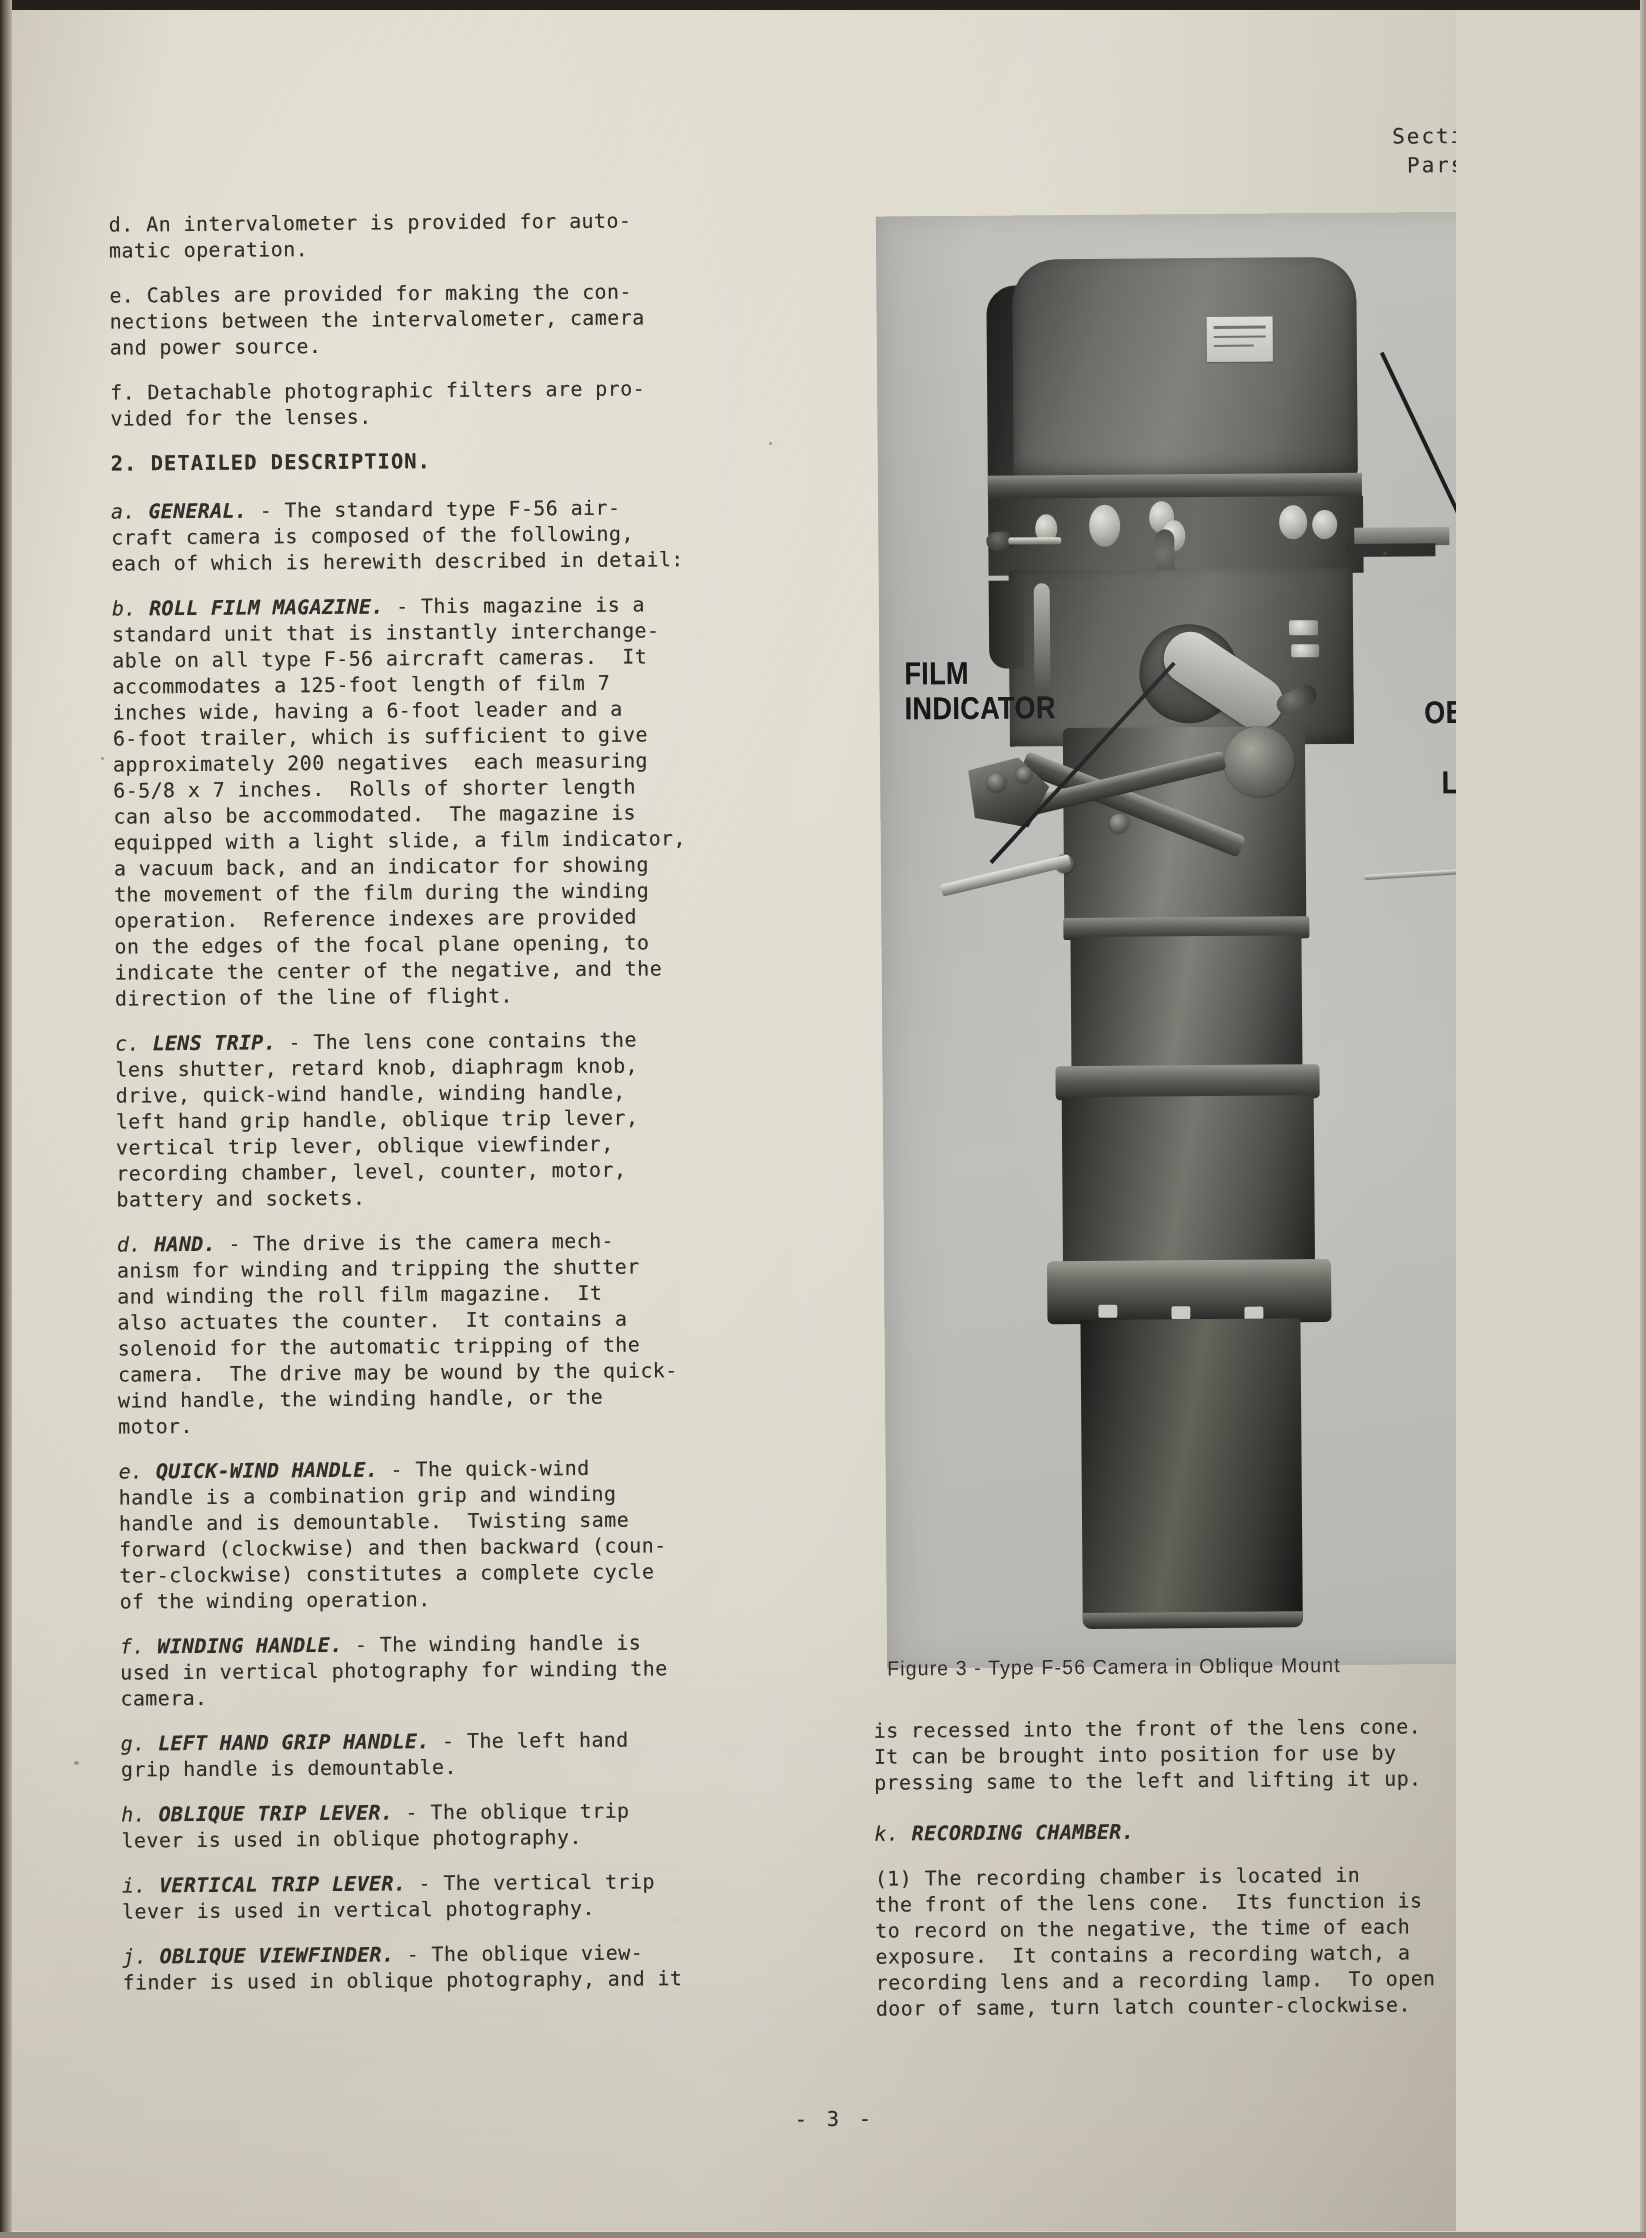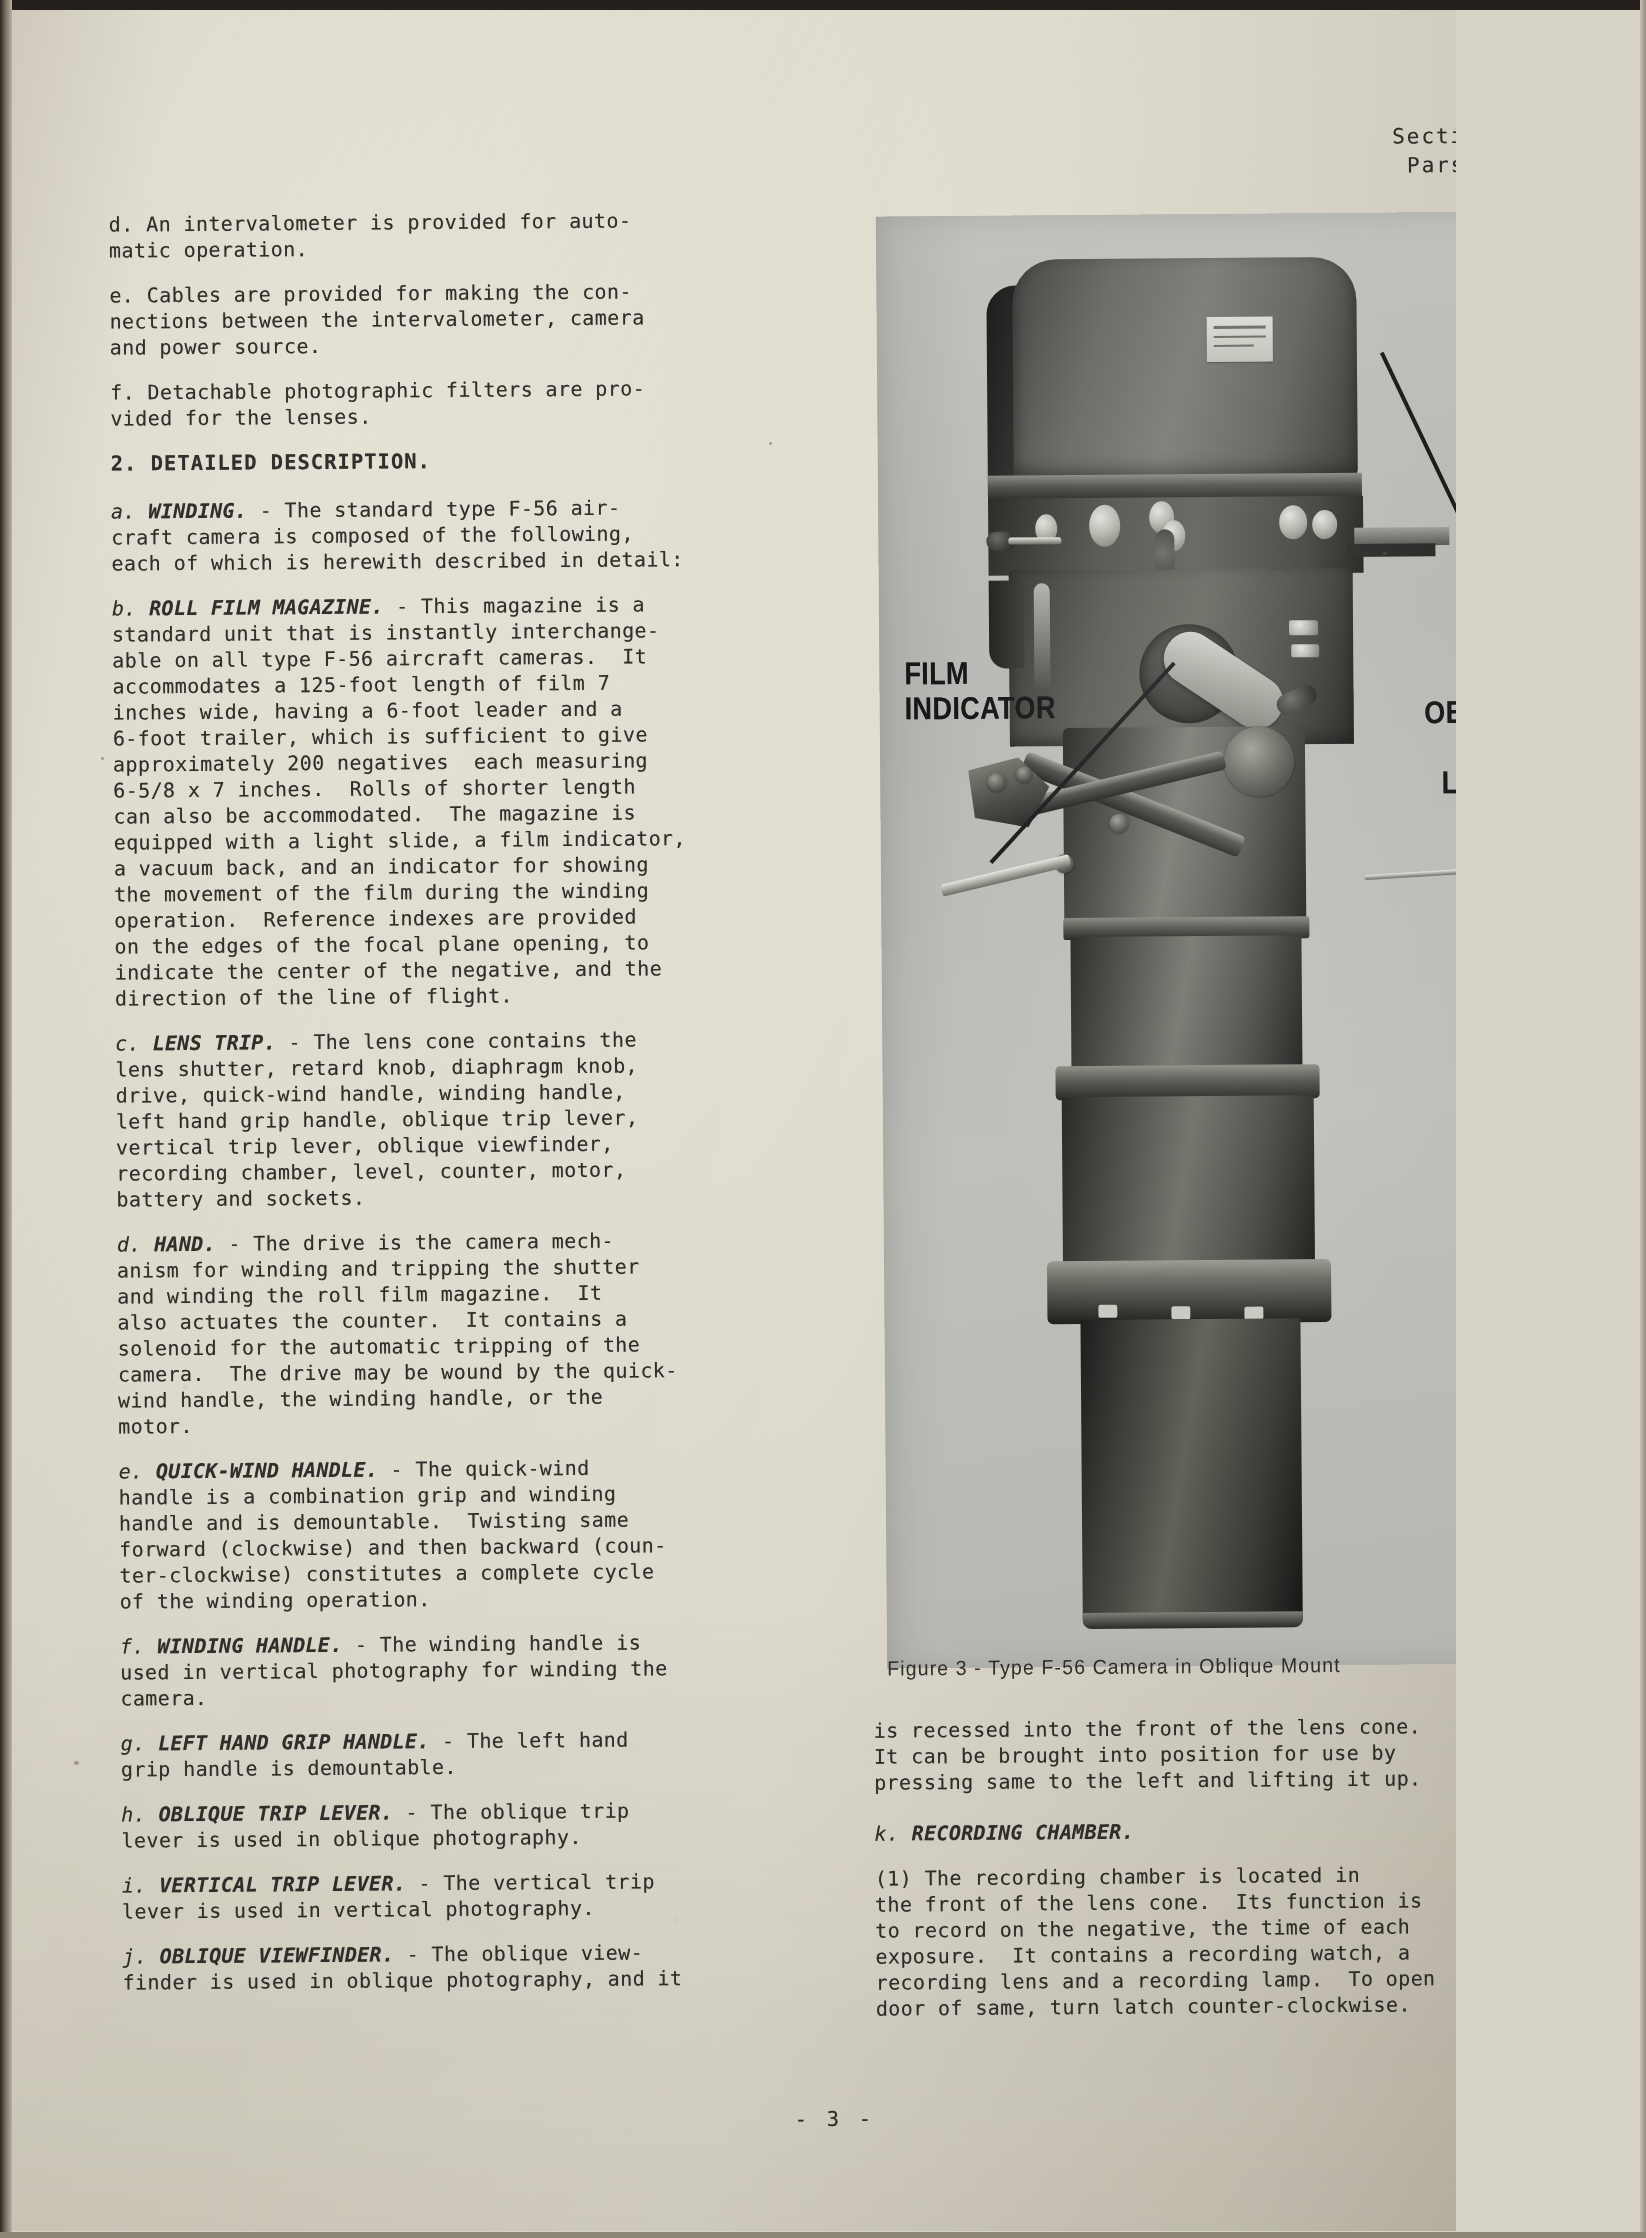--- a/index.html
+++ b/index.html
@@ -431,21 +431,21 @@
 
         <p class="para tw">e. Cables are provided for making the con-
 nections between the intervalometer, camera
 and power source.</p>
 
         <p class="para tw">f. Detachable photographic filters are pro-
 vided for the lenses.</p>
 
         <div class="sec-head tw">2. DETAILED DESCRIPTION.</div>
 
-        <p class="para tw"><span class="itemltr">a.</span><span> </span><span class="runhead-italic">WINDING.</span><span> - The standard type F-56 air-
+        <p class="para tw"><span class="itemltr">a.</span><span> </span><span class="runhead-italic">GENERAL.</span><span> - The standard type F-56 air-
 craft camera is composed of the following,
 each of which is herewith described in detail:</span></p>
 
         <p class="para tw"><span class="itemltr">b.</span><span> </span><span class="runhead-italic">ROLL FILM MAGAZINE.</span><span> - This magazine is a
 standard unit that is instantly interchange-
 able on all type F-56 aircraft cameras.  It
 accommodates a 125-foot length of film 7
 inches wide, having a 6-foot leader and a
 6-foot trailer, which is sufficient to give
 approximately 200 negatives  each measuring

